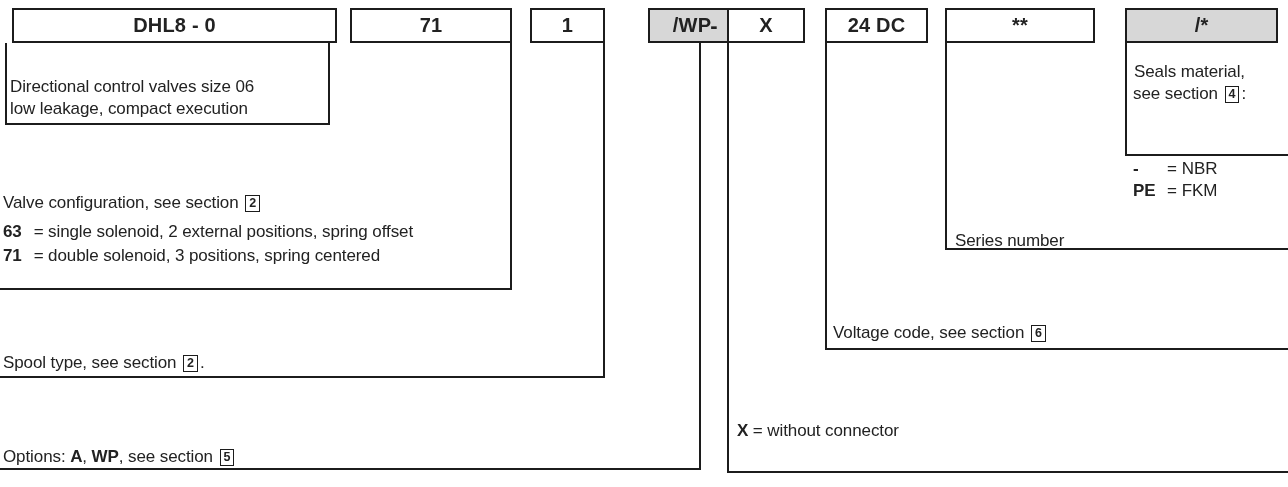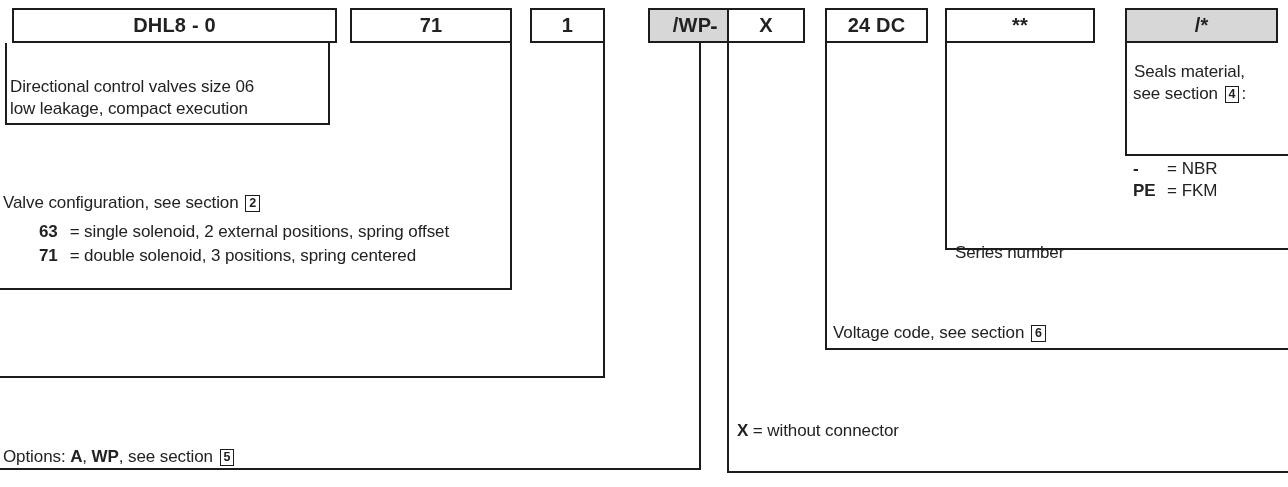--- a/index.html
+++ b/index.html
@@ -48,21 +48,21 @@
     letter-spacing:-0.1px;
   }
   .b{font-weight:bold;}
   .secbox{
     display:inline-block;
     border:1.5px solid var(--line);
     font-weight:bold;font-size:12.5px;line-height:12px;
     padding:1.5px 3px;margin:0 2px;
     vertical-align:1px;
   }
-  .vrows{line-height:24px;margin-left:36px;}
+  .vrows{line-height:24px;}
   .vrows .code{display:inline-block;min-width:26px;font-weight:bold;}
   .xblock{line-height:26px;text-align:right;}
   .sealtxt{line-height:22px;text-align:center;}
   .sealrows{position:absolute;left:1133px;top:110px;font-size:17px;line-height:22px;white-space:nowrap;margin-top:48px;}
   .sealrows .scode{display:inline-block;width:34px;font-weight:bold;}
 </style>
 </head>
 <body>
 
 <div class="canvas">
@@ -103,30 +103,31 @@
 
   <div class="vl" style="left:1125px;top:43px;height:113px"></div>
   <div class="hl" style="left:1125px;top:154px;width:163px"></div>
 
   <div class="txt" style="left:3px;top:192px"><span>Valve configuration, see section </span><span class="secbox">2</span></div>
   <div class="txt vrows" style="left:3px;top:220px">
     <div><span class="code">63</span> <span>= single solenoid, 2 external positions, spring offset</span></div>
     <div><span class="code">71</span> <span>= double solenoid, 3 positions, spring centered</span></div>
   </div>
 
+  <div class="txt" style="left:3px;top:352px"><span>Spool type, see section </span><span class="secbox">2</span><span>.</span></div>
 
   <div class="txt" style="left:3px;top:446px"><span>Options: </span><span class="b">A</span><span>, </span><span class="b">WP</span><span>, see section </span><span class="secbox">5</span></div>
 
   <div class="txt xblock" style="left:737px;top:418px">
     <div><span class="b">X</span><span> = without connector</span></div>
   </div>
 
   <div class="txt" style="left:833px;top:322px"><span>Voltage code, see section </span><span class="secbox">6</span></div>
 
-  <div class="txt" style="left:955px;top:242px">Series number</div>
+  <div class="txt" style="left:955px;top:230px">Series number</div>
 
   <div class="txt sealtxt" style="left:1133px;top:61px">
     <div>Seals material,</div>
     <div><span>see section </span><span class="secbox">4</span><span>:</span></div>
   </div>
   <div class="sealrows">
     <div><span class="scode">-</span><span>= NBR</span></div>
     <div><span class="scode">PE</span><span>= FKM</span></div>
   </div>
 

